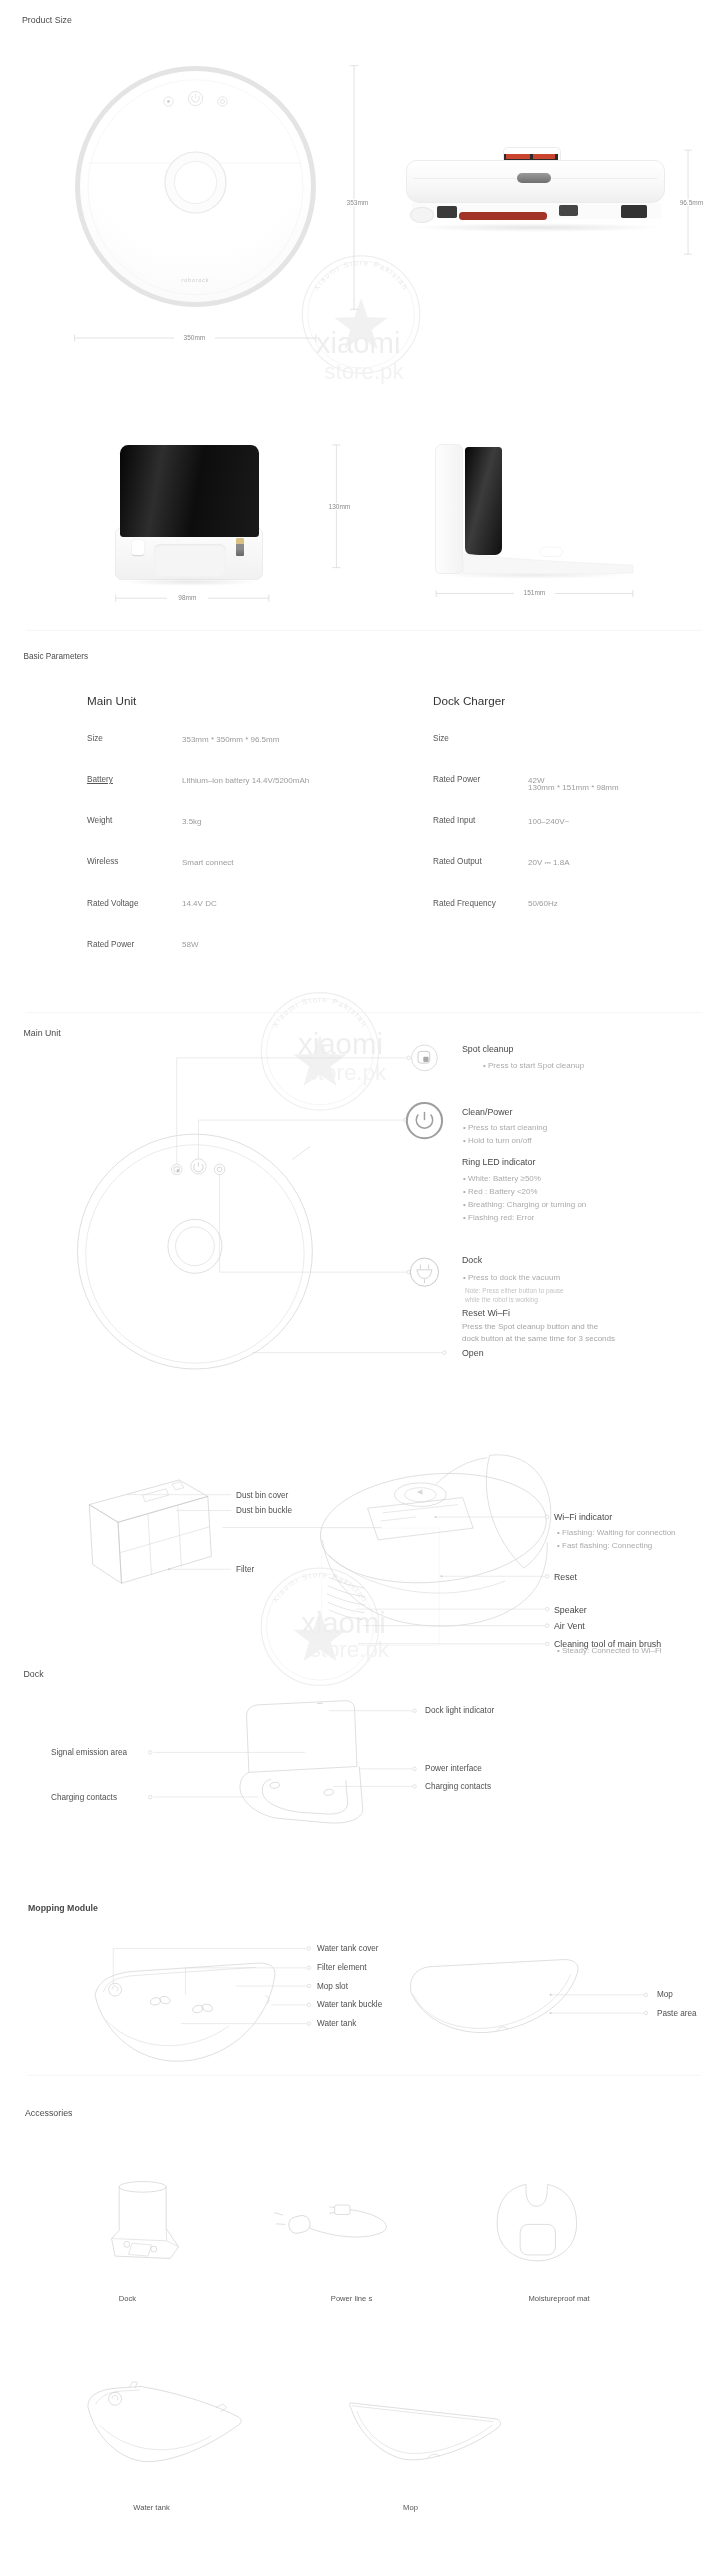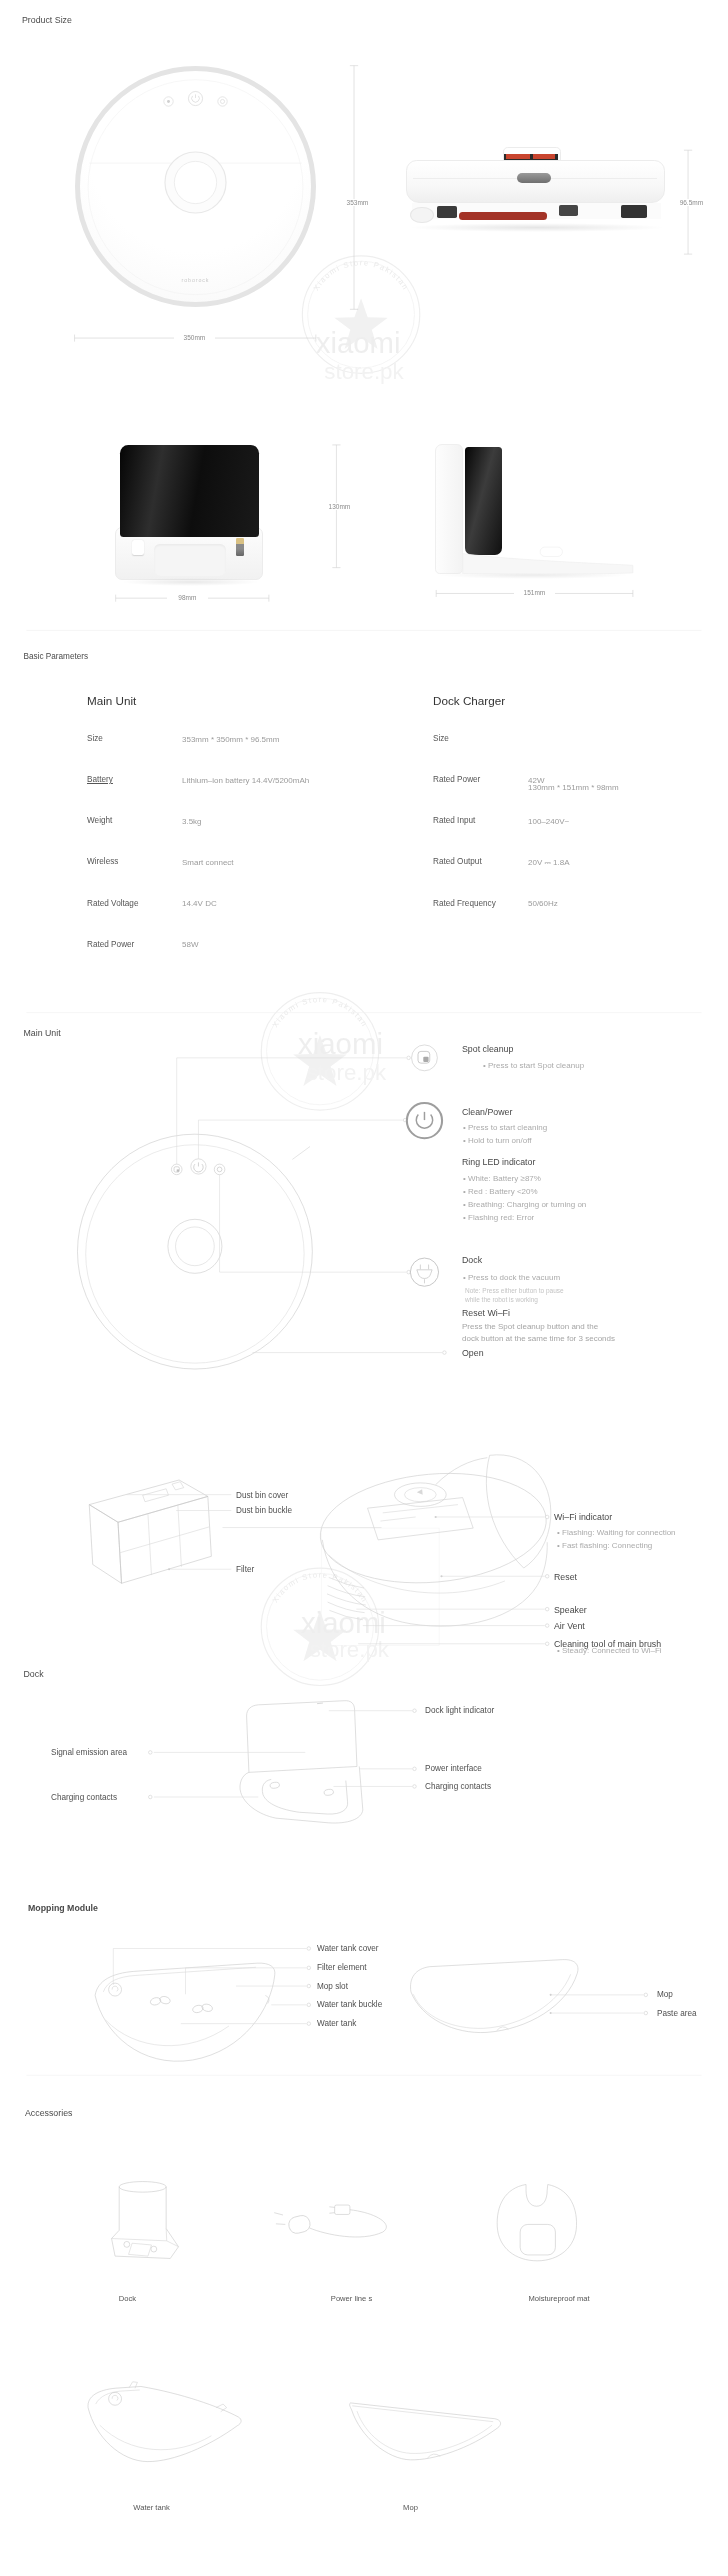--- a/index.html
+++ b/index.html
@@ -374,21 +374,21 @@
   <div class="txt section-h" style="left:23.5px;top:1028px;">Main Unit</div>
 
   <div class="txt co-title" style="left:462px;top:1044px;">Spot cleanup</div>
   <div class="txt co-bullet" style="left:463px;top:1061px;margin-left:20px;">• Press to start Spot cleanup</div>
 
   <div class="txt co-title" style="left:462px;top:1107px;">Clean/Power</div>
   <div class="txt co-bullet" style="left:463px;top:1123px;">• Press to start cleaning</div>
   <div class="txt co-bullet" style="left:463px;top:1136px;">• Hold to turn on/off</div>
 
   <div class="txt co-title" style="left:462px;top:1157px;">Ring LED indicator</div>
-  <div class="txt co-bullet" style="left:463px;top:1174px;">• White: Battery ≥87%</div>
+  <div class="txt co-bullet" style="left:463px;top:1174px;">• White: Battery ≥50%</div>
   <div class="txt co-bullet" style="left:463px;top:1187px;">• Red : Battery &lt;20%</div>
   <div class="txt co-bullet" style="left:463px;top:1200px;">• Breathing: Charging or turning on</div>
   <div class="txt co-bullet" style="left:463px;top:1213px;">• Flashing red: Error</div>
 
   <div class="txt co-title" style="left:462px;top:1255px;">Dock</div>
   <div class="txt co-bullet" style="left:463px;top:1273px;">• Press to dock the vacuum</div>
   <div class="txt co-note" style="left:465px;top:1287px;">Note: Press either button to pause</div>
   <div class="txt co-note" style="left:465px;top:1296px;">while the robot is working</div>
 
   <div class="txt co-title" style="left:462px;top:1308px;">Reset Wi–Fi</div>

